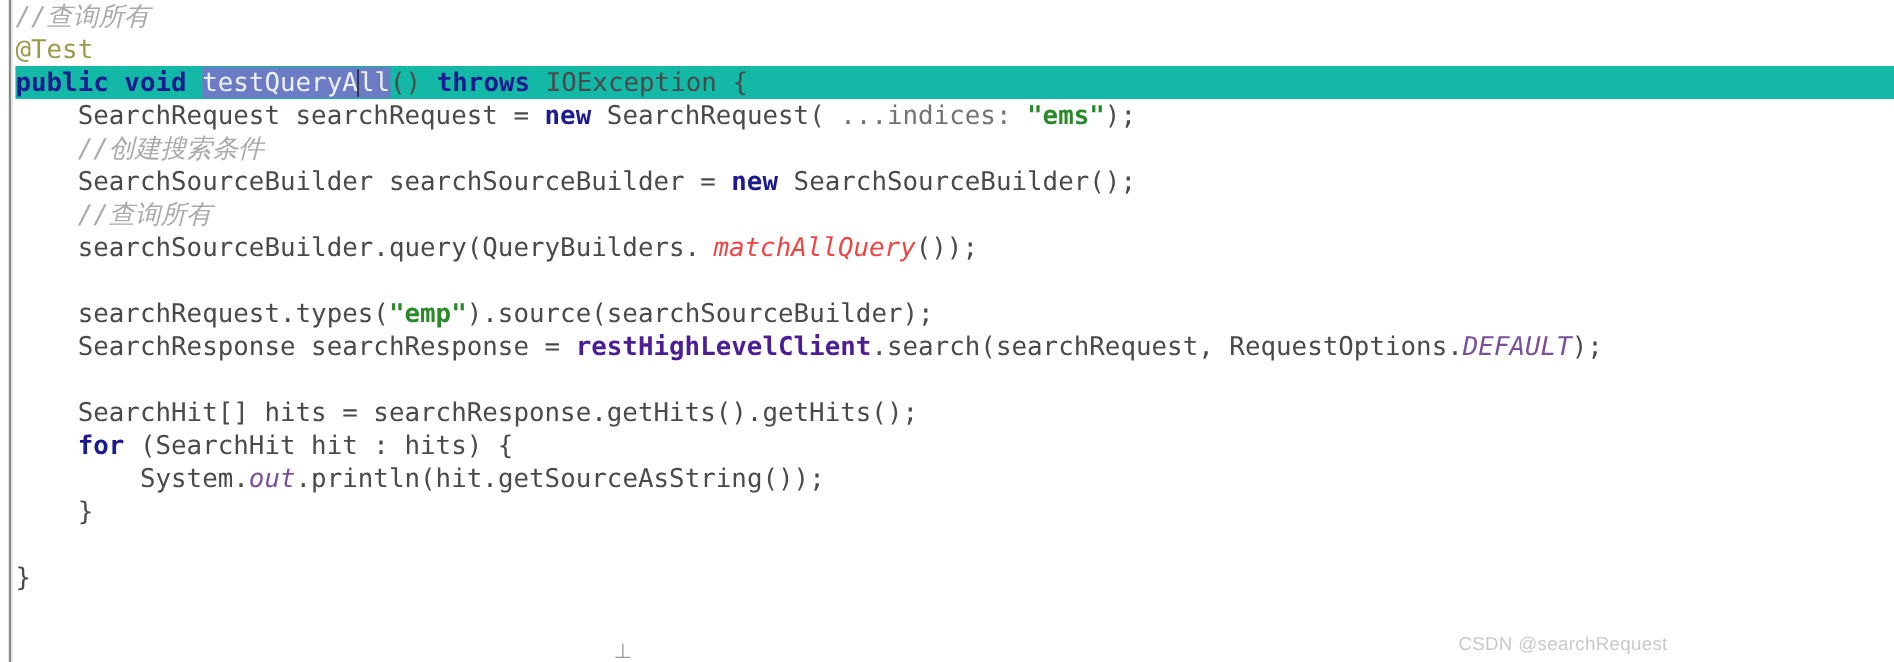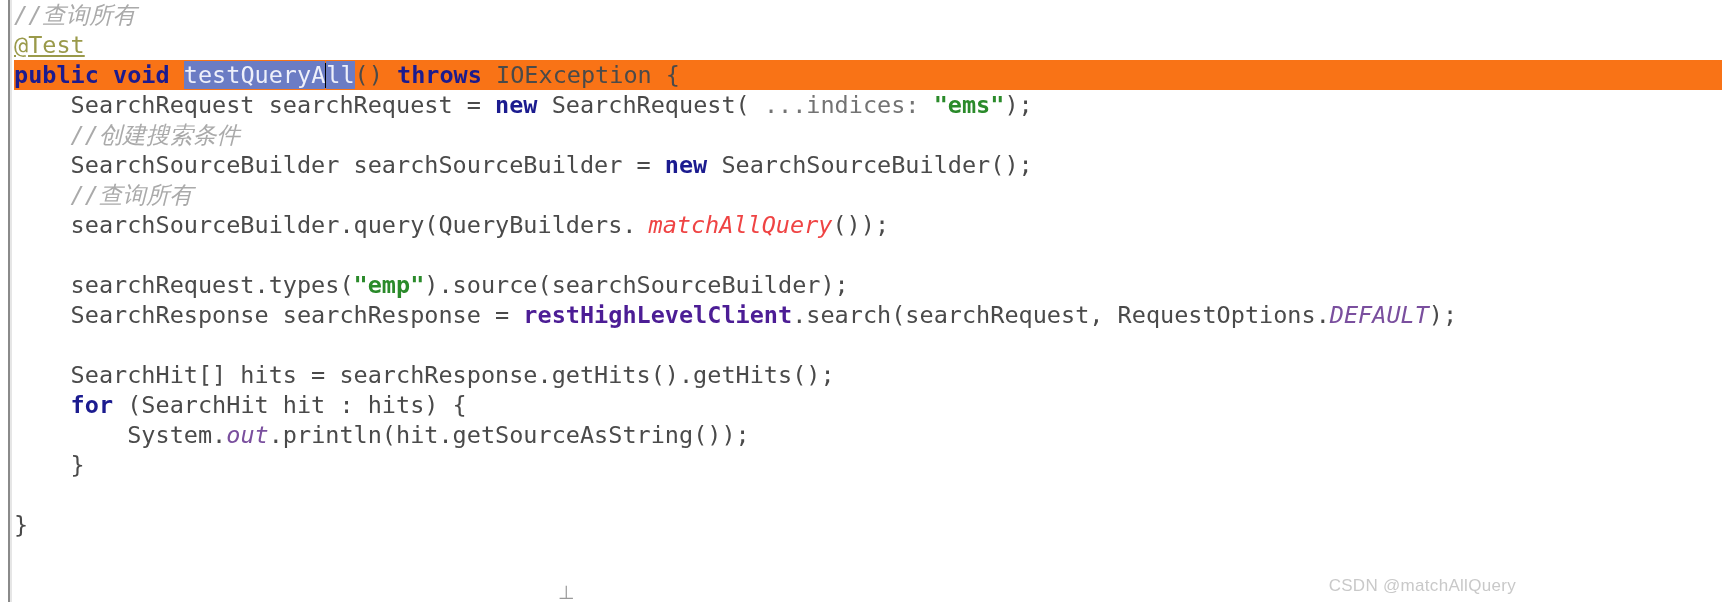--- a/index.html
+++ b/index.html
@@ -53,28 +53,28 @@
     letter-spacing: 0px;
   }
 
   .line {
     height: 30px;
     white-space: pre;
     position: relative;
   }
 
   .line.current {
-    background: #f97316;
+    background: #14b8a6;
   }
 
   
   .kw       { color: #1b1b8f; font-weight: bold; }
   .plain    { color: #4a4a4a; }
   .cmt      { color: #aaaaaa; font-style: italic; }
-  .anno     { color: #9a9a4a; text-decoration: underline; }
+  .anno     { color: #9a9a4a; }
   .str      { color: #2a8a2a; font-weight: bold; }
   .hint     { color: #737373; }
   .field    { color: #4c1d95; font-weight: bold; }
   .constant { color: #7a4f9e; font-weight: normal; font-style: italic; }
   .staticm  { color: #ef4444; font-style: italic; margin-left: 12px; }
 
   
   .sel {
     background: #6b7cc4;
     color: #eef0fa;
@@ -114,15 +114,15 @@
 
 <div id="editor">
 
   <div id="gutter-bar"></div>
   <div id="gutter-bar-light"></div>
 
   <div id="code"><div class="line"><span class="cmt">//查询所有</span></div><div class="line"><span class="anno">@Test</span></div><div class="line current"><span class="kw">public</span><span class="plain"> </span><span class="kw">void</span><span class="plain"> </span><span class="sel">testQueryA</span><span class="caret"></span><span class="sel">ll</span><span class="plain">() </span><span class="kw">throws</span><span class="plain"> IOException {</span></div><div class="line"><span class="plain">    SearchRequest searchRequest = </span><span class="kw">new</span><span class="plain"> SearchRequest(</span><span class="hint"> ...indices:</span><span class="plain"> </span><span class="str">"ems"</span><span class="plain">);</span></div><div class="line"><span class="cmt">    //创建搜索条件</span></div><div class="line"><span class="plain">    SearchSourceBuilder searchSourceBuilder = </span><span class="kw">new</span><span class="plain"> SearchSourceBuilder();</span></div><div class="line"><span class="cmt">    //查询所有</span></div><div class="line"><span class="plain">    searchSourceBuilder.query(QueryBuilders.</span><span class="staticm">matchAllQuery</span><span class="plain">());</span></div><div class="line">&nbsp;</div><div class="line"><span class="plain">    searchRequest.types(</span><span class="str">"emp"</span><span class="plain">).source(searchSourceBuilder);</span></div><div class="line"><span class="plain">    SearchResponse searchResponse = </span><span class="field">restHighLevelClient</span><span class="plain">.search(searchRequest, RequestOptions.</span><span class="constant">DEFAULT</span><span class="plain">);</span></div><div class="line">&nbsp;</div><div class="line"><span class="plain">    SearchHit[] hits = searchResponse.getHits().getHits();</span></div><div class="line"><span class="plain">    </span><span class="kw">for</span><span class="plain"> (SearchHit hit : hits) {</span></div><div class="line"><span class="plain">        System.</span><span class="constant">out</span><span class="plain">.println(hit.getSourceAsString());</span></div><div class="line"><span class="plain">    }</span></div><div class="line">&nbsp;</div><div class="line"><span class="plain">}</span></div></div>
 
   <div id="stray-glyph">⊥</div>
 
-  <div id="watermark">CSDN @matchAllQuery</div>
+  <div id="watermark">CSDN @searchRequest</div>
 
 </div>
 
 </body></html>

